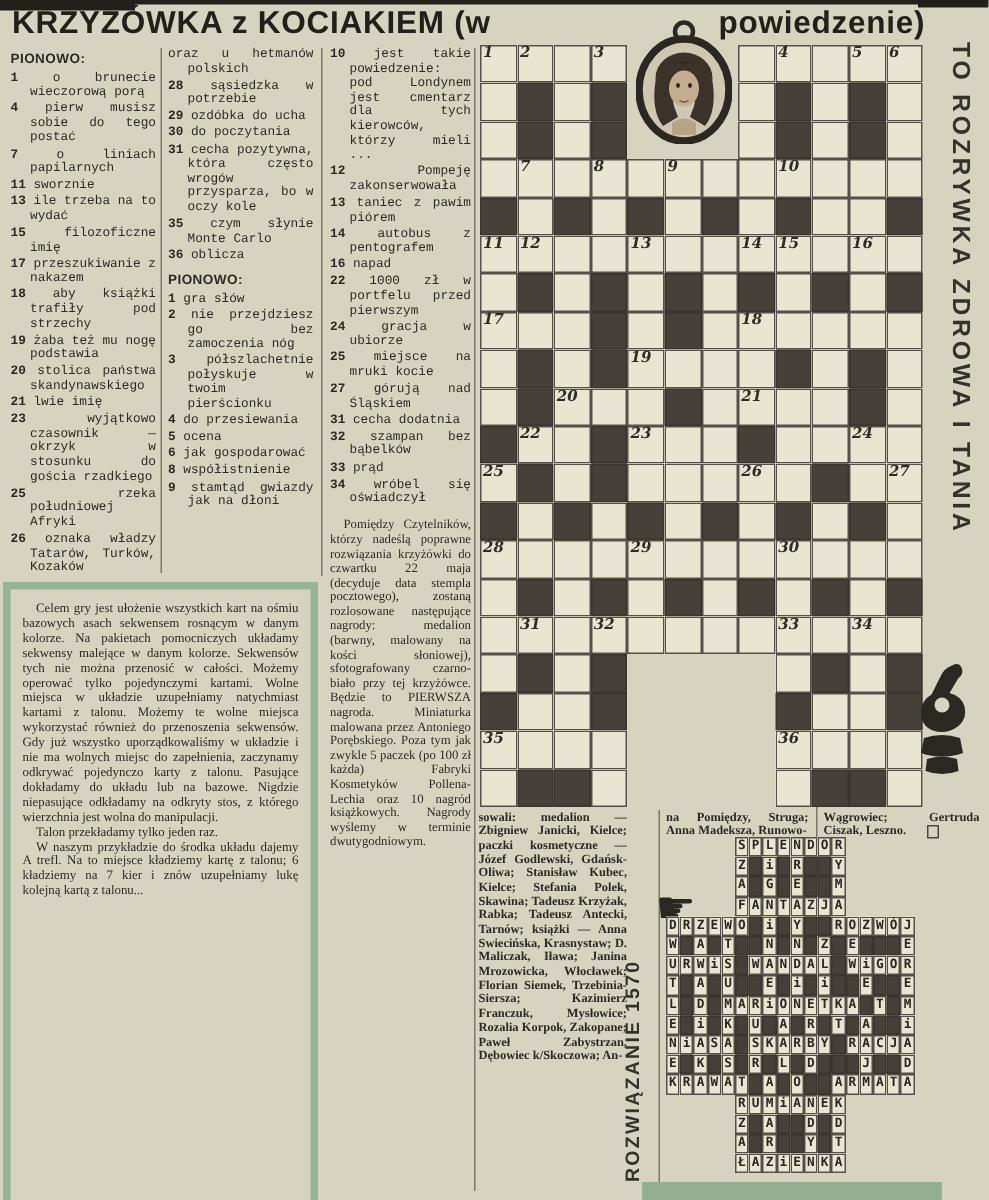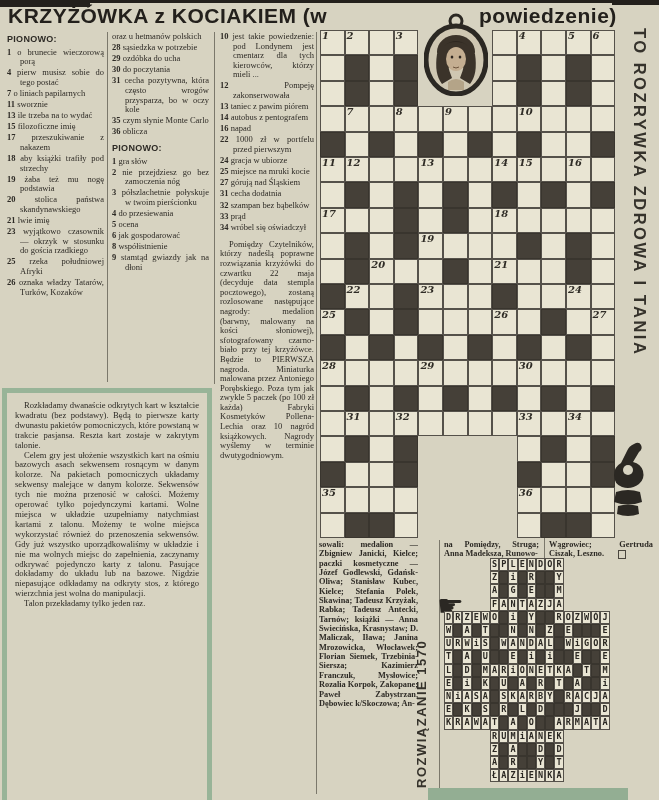--- a/index.html
+++ b/index.html
@@ -16,21 +16,21 @@
   .title-part{
     font-family:"Liberation Sans", sans-serif;
     font-weight:800;font-size:21px;letter-spacing:.5px;color:#23201c;
     white-space:nowrap;
   }
   
   .vrule{width:1px;background:#4a463e;opacity:.65;}
   
   .col{font-size:8.5px;line-height:9.6px;text-align:justify;hyphens:auto;}
   .clue-header{font-family:"Liberation Sans",sans-serif;font-weight:800;font-size:9px;margin:3px 0 3px 0;letter-spacing:.3px;}
-  .clue{padding-left:13px;text-indent:-13px;margin-bottom:1.5px;font-weight:500;}
+  .clue{padding-left:13px;text-indent:-13px;margin-bottom:1.5px;font-weight:500;font-family:Liberation Mono, monospace;}
   .clue .cn{font-weight:700;}
   .para{margin:0 0 6px 0;text-indent:9px;font-weight:500;}
   
   .grid{position:absolute;}
   .cell{position:absolute;box-sizing:border-box;}
   .cell.w{background:#e9e5d3;box-shadow:inset 0 0 0 1px #55514a;}
   .cell.b{background:#454038;box-shadow:inset 0 0 0 1px #39352e;}
   .cell .num{
     position:absolute;top:0;left:2px;
     font-family:"DejaVu Serif",serif;font-style:italic;font-weight:700;
@@ -464,23 +464,23 @@
 
 <svg class="abs" style="left:606px;top:440px;" width="45" height="90" viewBox="0 0 45 90">
   <path d="M28,4 q5,-3 7,1 q2,4 -2,7 l-6,10 q8,2 10,9 q2,8 -4,13 q-8,6 -17,3 q-8,-3 -8,-12 q0,-8 7,-12 l6,-12 q2,-5 7,-7 Z" fill="#2b2823"></path>
   <path d="M10,52 q12,-4 24,0 l2,10 q-14,5 -28,0 Z" fill="#2b2823"></path>
   <path d="M12,66 q10,-3 20,0 l1,8 q-11,4 -22,0 Z" fill="#2b2823"></path>
   <circle cx="22" cy="30" r="5" fill="#d7d3c1"></circle>
 </svg>
 
 <div class="abs pasjans-box" style="left:2px;top:388px;width:210px;height:418px;">
   <div class="pasjans-text">
-    <p>Rozkładamy dwanaście odkrytych kart w kształcie kwadratu (bez podstawy). Będą to pierwsze karty dwunastu pakietów pomocniczych, które powstaną w trakcie pasjansa. Reszta kart zostaje w zakrytym talonie.</p>
     <p>Celem gry jest ułożenie wszystkich kart na ośmiu bazowych asach sekwensem rosnącym w danym kolorze. Na pakietach pomocniczych układamy sekwensy malejące w danym kolorze. Sekwensów tych nie można przenosić w całości. Możemy operować tylko pojedynczymi kartami. Wolne miejsca w układzie uzupełniamy natychmiast kartami z talonu. Możemy te wolne miejsca wykorzystać również do przenoszenia sekwensów. Gdy już wszystko uporządkowaliśmy w układzie i nie ma wolnych miejsc do zapełnienia, zaczynamy odkrywać pojedynczo karty z talonu. Pasujące dokładamy do układu lub na bazowe. Nigdzie niepasujące odkładamy na odkryty stos, z którego wierzchnia jest wolna do manipulacji.</p>
     <p>Talon przekładamy tylko jeden raz.</p>
+    <p>W naszym przykładzie do środka układu dajemy A trefl. Na to miejsce kładziemy kartę z talonu; 6 kładziemy na 7 kier i znów uzupełniamy lukę kolejną kartą z talonu...</p>
   </div>
 </div>
 
 <div class="abs winners" style="left:319px;top:540px;width:99px;height:258px;">sowali: medalion — Zbigniew Janicki, Kielce; paczki kosmetyczne — Józef Godlewski, Gdańsk-Oliwa; Stanisław Kubec, Kielce; Stefania Polek, Skawina; Tadeusz Krzyżak, Rabka; Tadeusz Antecki, Tarnów; książki — Anna Swiecińska, Krasnystaw; D. Maliczak, Iława; Janina Mrozowicka, Włocławek; Florian Siemek, Trzebinia-Siersza; Kazimierz Franczuk, Mysłowice; Rozalia Korpok, Zakopane; Paweł Zabystrzan, Dębowiec k/Skoczowa; An-</div>
 <div class="abs winners" style="left:444px;top:540px;width:95px;height:30px;">na Pomiędzy, Struga; Anna Madeksza, Runowo-</div>
 <div class="abs winners" style="left:549px;top:540px;width:104px;height:30px;">
   <span>Wągrowiec; Gertruda Ciszak, Leszno.</span><span class="sq-glyph"></span>
 </div>
 
 <div class="abs point-hand" style="left:437px;top:592px;">☛</div>

